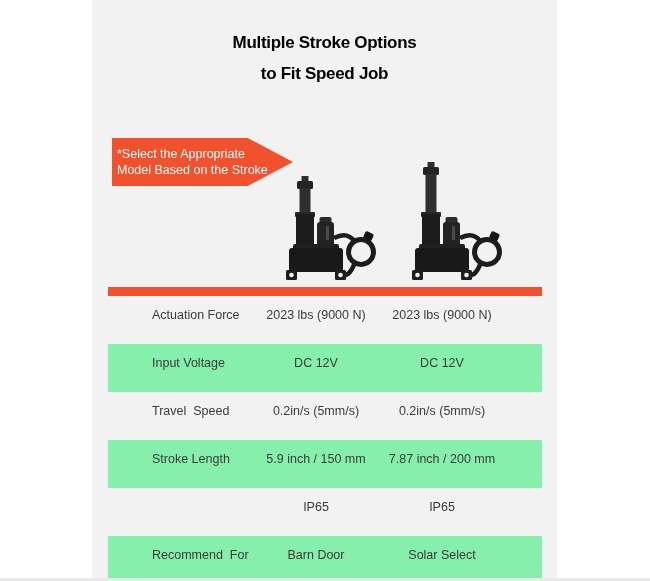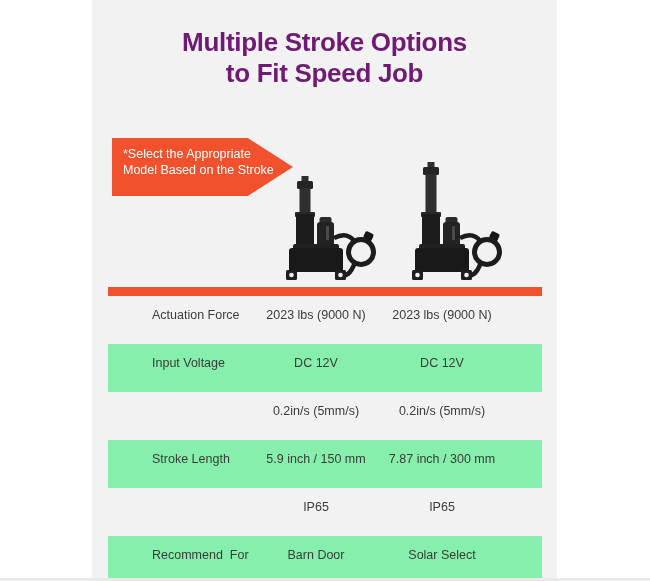--- a/index.html
+++ b/index.html
@@ -7,30 +7,30 @@
   #stage {
     position: relative; width: 650px; height: 581px; background: #ffffff; overflow: hidden;
   }
   #panel {
     position: absolute; left: 92px; top: 0; width: 465px; height: 581px;
     background: #F2F2F2;
   }
   
   .title {
     position: absolute; left: 92px; top: 27px; width: 465px;
-    text-align: center; color: #701a75; font-weight: bold;
-    font-size: 26px; line-height: 31px; letter-spacing: -0.3px;
+    text-align: center; color: #000000; font-weight: bold;
+    font-size: 17px; line-height: 31px; letter-spacing: -0.3px;
   }
   
   .banner {
-    position: absolute; left: 112px; top: 138px; width: 181px; height: 58px;
+    position: absolute; left: 112px; top: 138px; width: 181px; height: 48px;
     background: #F1512C;
     clip-path: polygon(0 0, 75% 0, 100% 50%, 75% 100%, 0 100%);
     color: #ffffff; font-size: 12.5px; line-height: 16px;
-    padding: 8px 0 0 11px;
+    padding: 8px 0 0 5px;
   }
   
   .product { position: absolute; }
   .product.short { left: 286px; top: 176px; }
   .product.tall  { left: 412px; top: 162px; }
   
   .divider {
     position: absolute; left: 108px; top: 287px; width: 434px; height: 9px;
     background: #F1512C;
   }
@@ -116,27 +116,28 @@
       <span class="cell label">Actuation Force</span>
       <span class="cell val-a">2023 lbs (9000 N)</span>
       <span class="cell val-b">2023 lbs (9000 N)</span>
     </div>
     <div class="spec-row gray">
       <span class="cell label">Input Voltage</span>
       <span class="cell val-a">DC 12V</span>
       <span class="cell val-b">DC 12V</span>
     </div>
     <div class="spec-row">
+      <span class="cell label">Travel  Speed</span>
       <span class="cell val-a">0.2in/s (5mm/s)</span>
       <span class="cell val-b">0.2in/s (5mm/s)</span>
     </div>
     <div class="spec-row gray">
       <span class="cell label">Stroke Length</span>
       <span class="cell val-a">5.9 inch / 150 mm</span>
-      <span class="cell val-b">7.87 inch / 300 mm</span>
+      <span class="cell val-b">7.87 inch / 200 mm</span>
     </div>
     <div class="spec-row">
       <span class="cell val-a">IP65</span>
       <span class="cell val-b">IP65</span>
     </div>
     <div class="spec-row gray">
       <span class="cell label">Recommend  For</span>
       <span class="cell val-a">Barn Door</span>
       <span class="cell val-b">Solar Select</span>
     </div>

